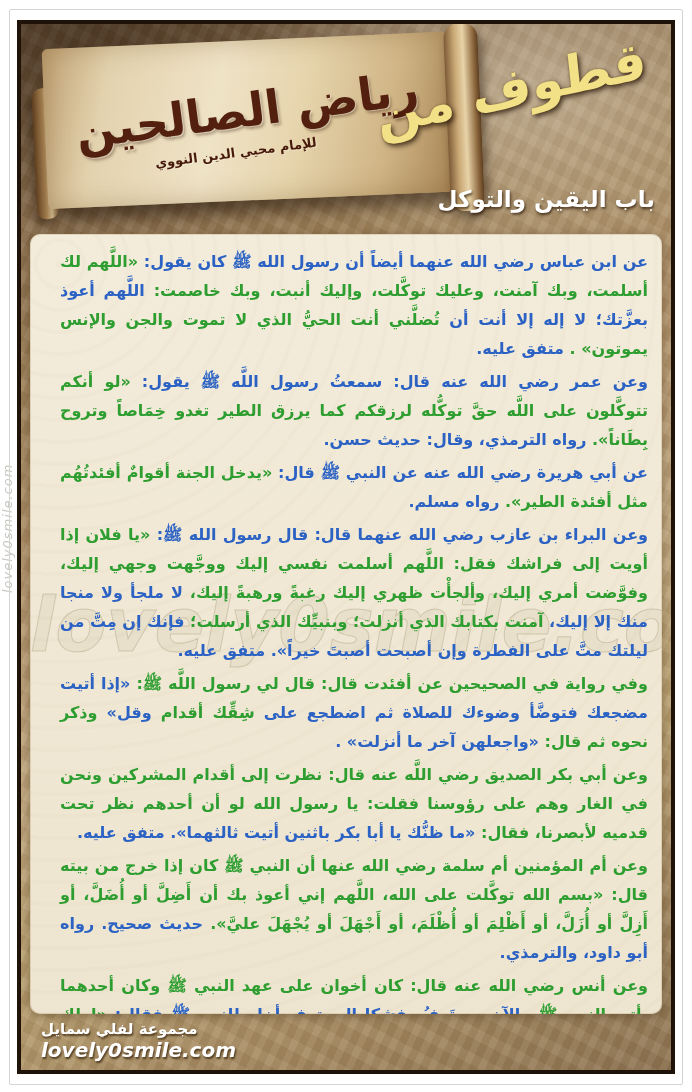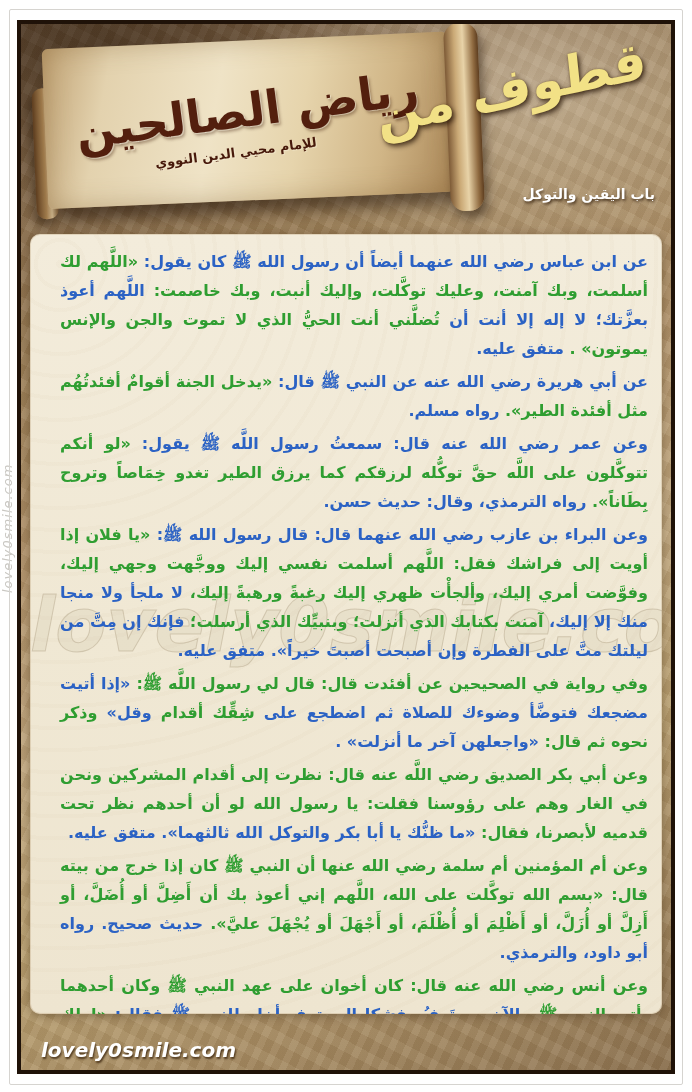--- a/index.html
+++ b/index.html
@@ -72,21 +72,21 @@
     text-shadow:1px 1px 1px rgba(255,250,235,0.4);
   }
   .series-title {
     position:absolute; right:22px; top:34px;
     transform:rotate(-12deg) skewX(-6deg);
     font-size:52px; font-weight:bold; color:#f2e186; direction:rtl; white-space:nowrap;
     text-shadow:2px 3px 5px rgba(35,18,4,0.75), 0 0 2px rgba(90,60,20,0.6);
   }
   .chapter-title {
     position:absolute; right:16px; top:162px;
-    font-size:14px; font-weight:bold; color:#ffffff; direction:rtl;
+    font-size:23px; font-weight:bold; color:#ffffff; direction:rtl;
     text-shadow:1px 2px 3px rgba(45,25,8,0.8);
   }
 
   
   .panel {
     position:absolute; left:9px; right:9px; top:210px; bottom:56px;
     background:
       repeating-radial-gradient(circle at 30px 30px, rgba(200,180,145,0.06) 0 4px, rgba(255,255,255,0) 4px 22px),
       linear-gradient(180deg,#f3ecdb 0%, #f0e8d4 50%, #eee5d0 100%);
     border-radius:10px;
@@ -143,28 +143,29 @@
       <div class="scroll-roll-right"></div>
     </div>
 
     <div class="series-title">قطوف من</div>
     <div class="chapter-title">باب اليقين والتوكل</div>
 
     <div class="panel" dir="rtl">
       <div class="panel-watermark">lovely0smile.com</div>
       <div class="hadith-list">
           <p class="hadith"><span class="seg-blue">عن ابن عباس رضي الله عنهما أيضاً أن رسول الله ﷺ كان يقول: </span><span class="seg-green">«اللَّهم لك أسلمت، وبك آمنت، وعليك توكَّلت، وإليك أنبت، وبك خاصمت: </span><span class="seg-blue">اللَّهم أعوذ بعزَّتك؛ لا إله إلا أنت أن </span><span class="seg-green">تُضلَّني أنت الحيُّ الذي لا تموت والجن والإنس يموتون» . </span><span class="seg-blue">متفق عليه.</span></p>
+          <p class="hadith"><span class="seg-blue">وعن عمر رضي الله عنه قال: سمعتُ رسول اللَّه ﷺ يقول: </span><span class="seg-green">«لو أنكم تتوكَّلون على اللَّه حقَّ توكُّله لرزقكم كما يرزق الطير تغدو خِمَاصاً وتروح بِطَاناً». </span><span class="seg-blue">رواه الترمذي، وقال: حديث حسن.</span></p>
           <p class="hadith"><span class="seg-blue">عن أبي هريرة رضي الله عنه عن النبي ﷺ قال: </span><span class="seg-green">«يدخل الجنة أقوامٌ أفئدتُهُم مثل أفئدة الطير». </span><span class="seg-blue">رواه مسلم.</span></p>
-          <p class="hadith"><span class="seg-blue">وعن عمر رضي الله عنه قال: سمعتُ رسول اللَّه ﷺ يقول: </span><span class="seg-green">«لو أنكم تتوكَّلون على اللَّه حقَّ توكُّله لرزقكم كما يرزق الطير تغدو خِمَاصاً وتروح بِطَاناً». </span><span class="seg-blue">رواه الترمذي، وقال: حديث حسن.</span></p>
           <p class="hadith"><span class="seg-blue">وعن البراء بن عازب رضي الله عنهما قال: قال رسول الله ﷺ: </span><span class="seg-green">«يا فلان إذا أويت إلى فراشك فقل: اللَّهم أسلمت نفسي إليك ووجَّهت وجهي إليك، وفوَّضت أمري إليك، وألجأْت ظهري إليك رغبةً ورهبةً إليك، </span><span class="seg-blue">لا ملجأ ولا منجا منك إلا إليك، </span><span class="seg-green">آمنت بكتابك الذي أنزلت؛ وبنبيِّك الذي أرسلت؛ </span><span class="seg-blue">فإنك إن مِتَّ من ليلتك متَّ على الفطرة وإن أصبحت أصبتَ خيراً». متفق عليه.</span></p>
           <p class="hadith"><span class="seg-green">وفي رواية في الصحيحين عن أفئدت قال: قال لي رسول اللَّه ﷺ: </span><span class="seg-blue">«إذا أتيت مضجعك فتوضَّأ وضوءك للصلاة ثم اضطجع على </span><span class="seg-green">شِقِّك أقدام </span><span class="seg-blue">وقل» </span><span class="seg-green">وذكر نحوه ثم قال: </span><span class="seg-blue">«واجعلهن آخر ما أنزلت» .</span></p>
-          <p class="hadith"><span class="seg-green">وعن أبي بكر الصديق رضي اللَّه عنه قال: نظرت إلى أقدام المشركين ونحن في الغار وهم على رؤوسنا فقلت: يا رسول الله لو أن أحدهم نظر تحت قدميه لأبصرنا، فقال: </span><span class="seg-blue">«ما ظنُّك يا أبا بكر والتوكل الله ثالثهما». متفق عليه.</span></p>
+          <p class="hadith"><span class="seg-green">وعن أبي بكر الصديق رضي اللَّه عنه قال: نظرت إلى أقدام المشركين ونحن في الغار وهم على رؤوسنا فقلت: يا رسول الله لو أن أحدهم نظر تحت قدميه لأبصرنا، فقال: </span><span class="seg-blue">«ما ظنُّك يا أبا بكر باثنين أتيت ثالثهما». متفق عليه.</span></p>
           <p class="hadith"><span class="seg-green">وعن أم المؤمنين أم سلمة رضي الله عنها أن النبي ﷺ كان إذا خرج من بيته قال: «بسم الله توكَّلت على الله، اللَّهم إني أعوذ بك أن أَضِلَّ أو أُضَلَّ، أو أَزِلَّ أو أُزَلَّ، أو أَظْلِمَ أو أُظْلَمَ، أو أَجْهَلَ أو يُجْهَلَ عليَّ». </span><span class="seg-blue">حديث صحيح. رواه أبو داود، والترمذي.</span></p>
           <p class="hadith"><span class="seg-green">وعن أنس رضي الله عنه قال: كان أخوان على عهد النبي ﷺ وكان أحدهما يأتي النبي ﷺ </span><span class="seg-blue">والآخر يحتَرِفُ، فشكا المحترف أخاه للنبي ﷺ فقال: </span><span class="seg-green">«لعلك تُرْزَقُ به». </span></p>
         </div>
     </div>
 
     <div class="footer">
+      <div class="footer-group">مجموعة لفلي سمايل</div>
       <div class="footer-site">lovely0smile.com</div>
     </div>
 
   </div>
 </div>
 
 </body></html>

